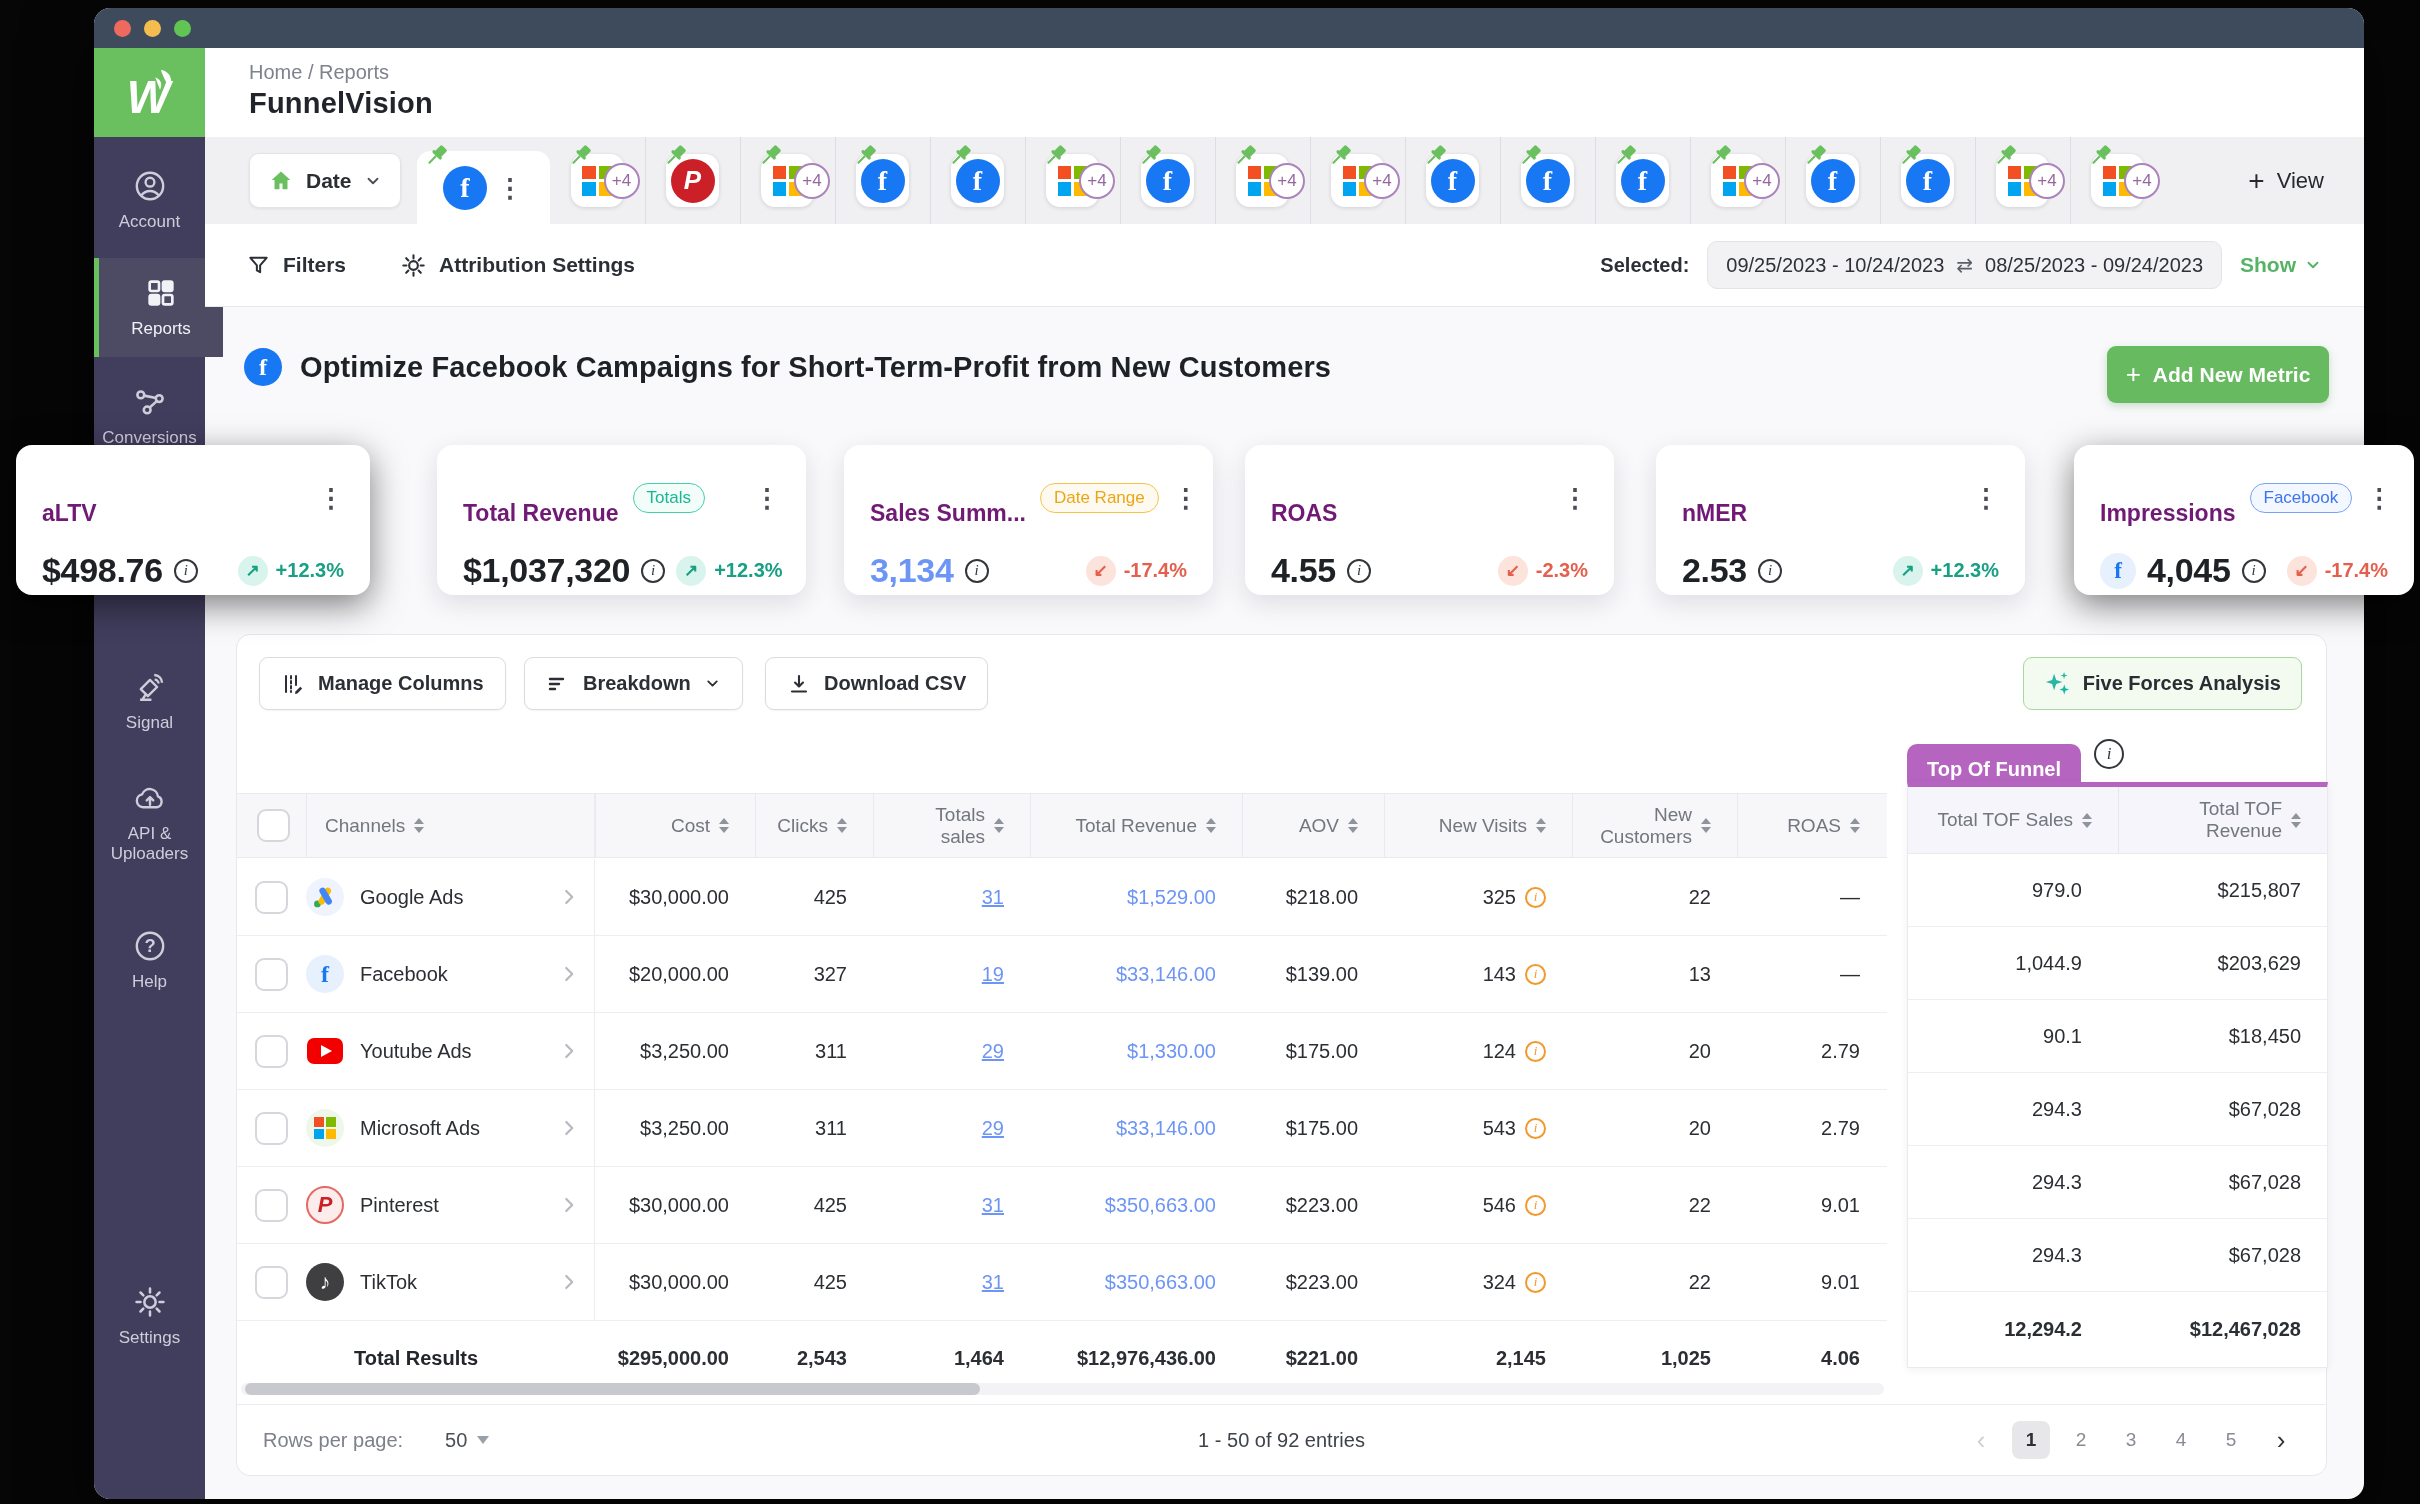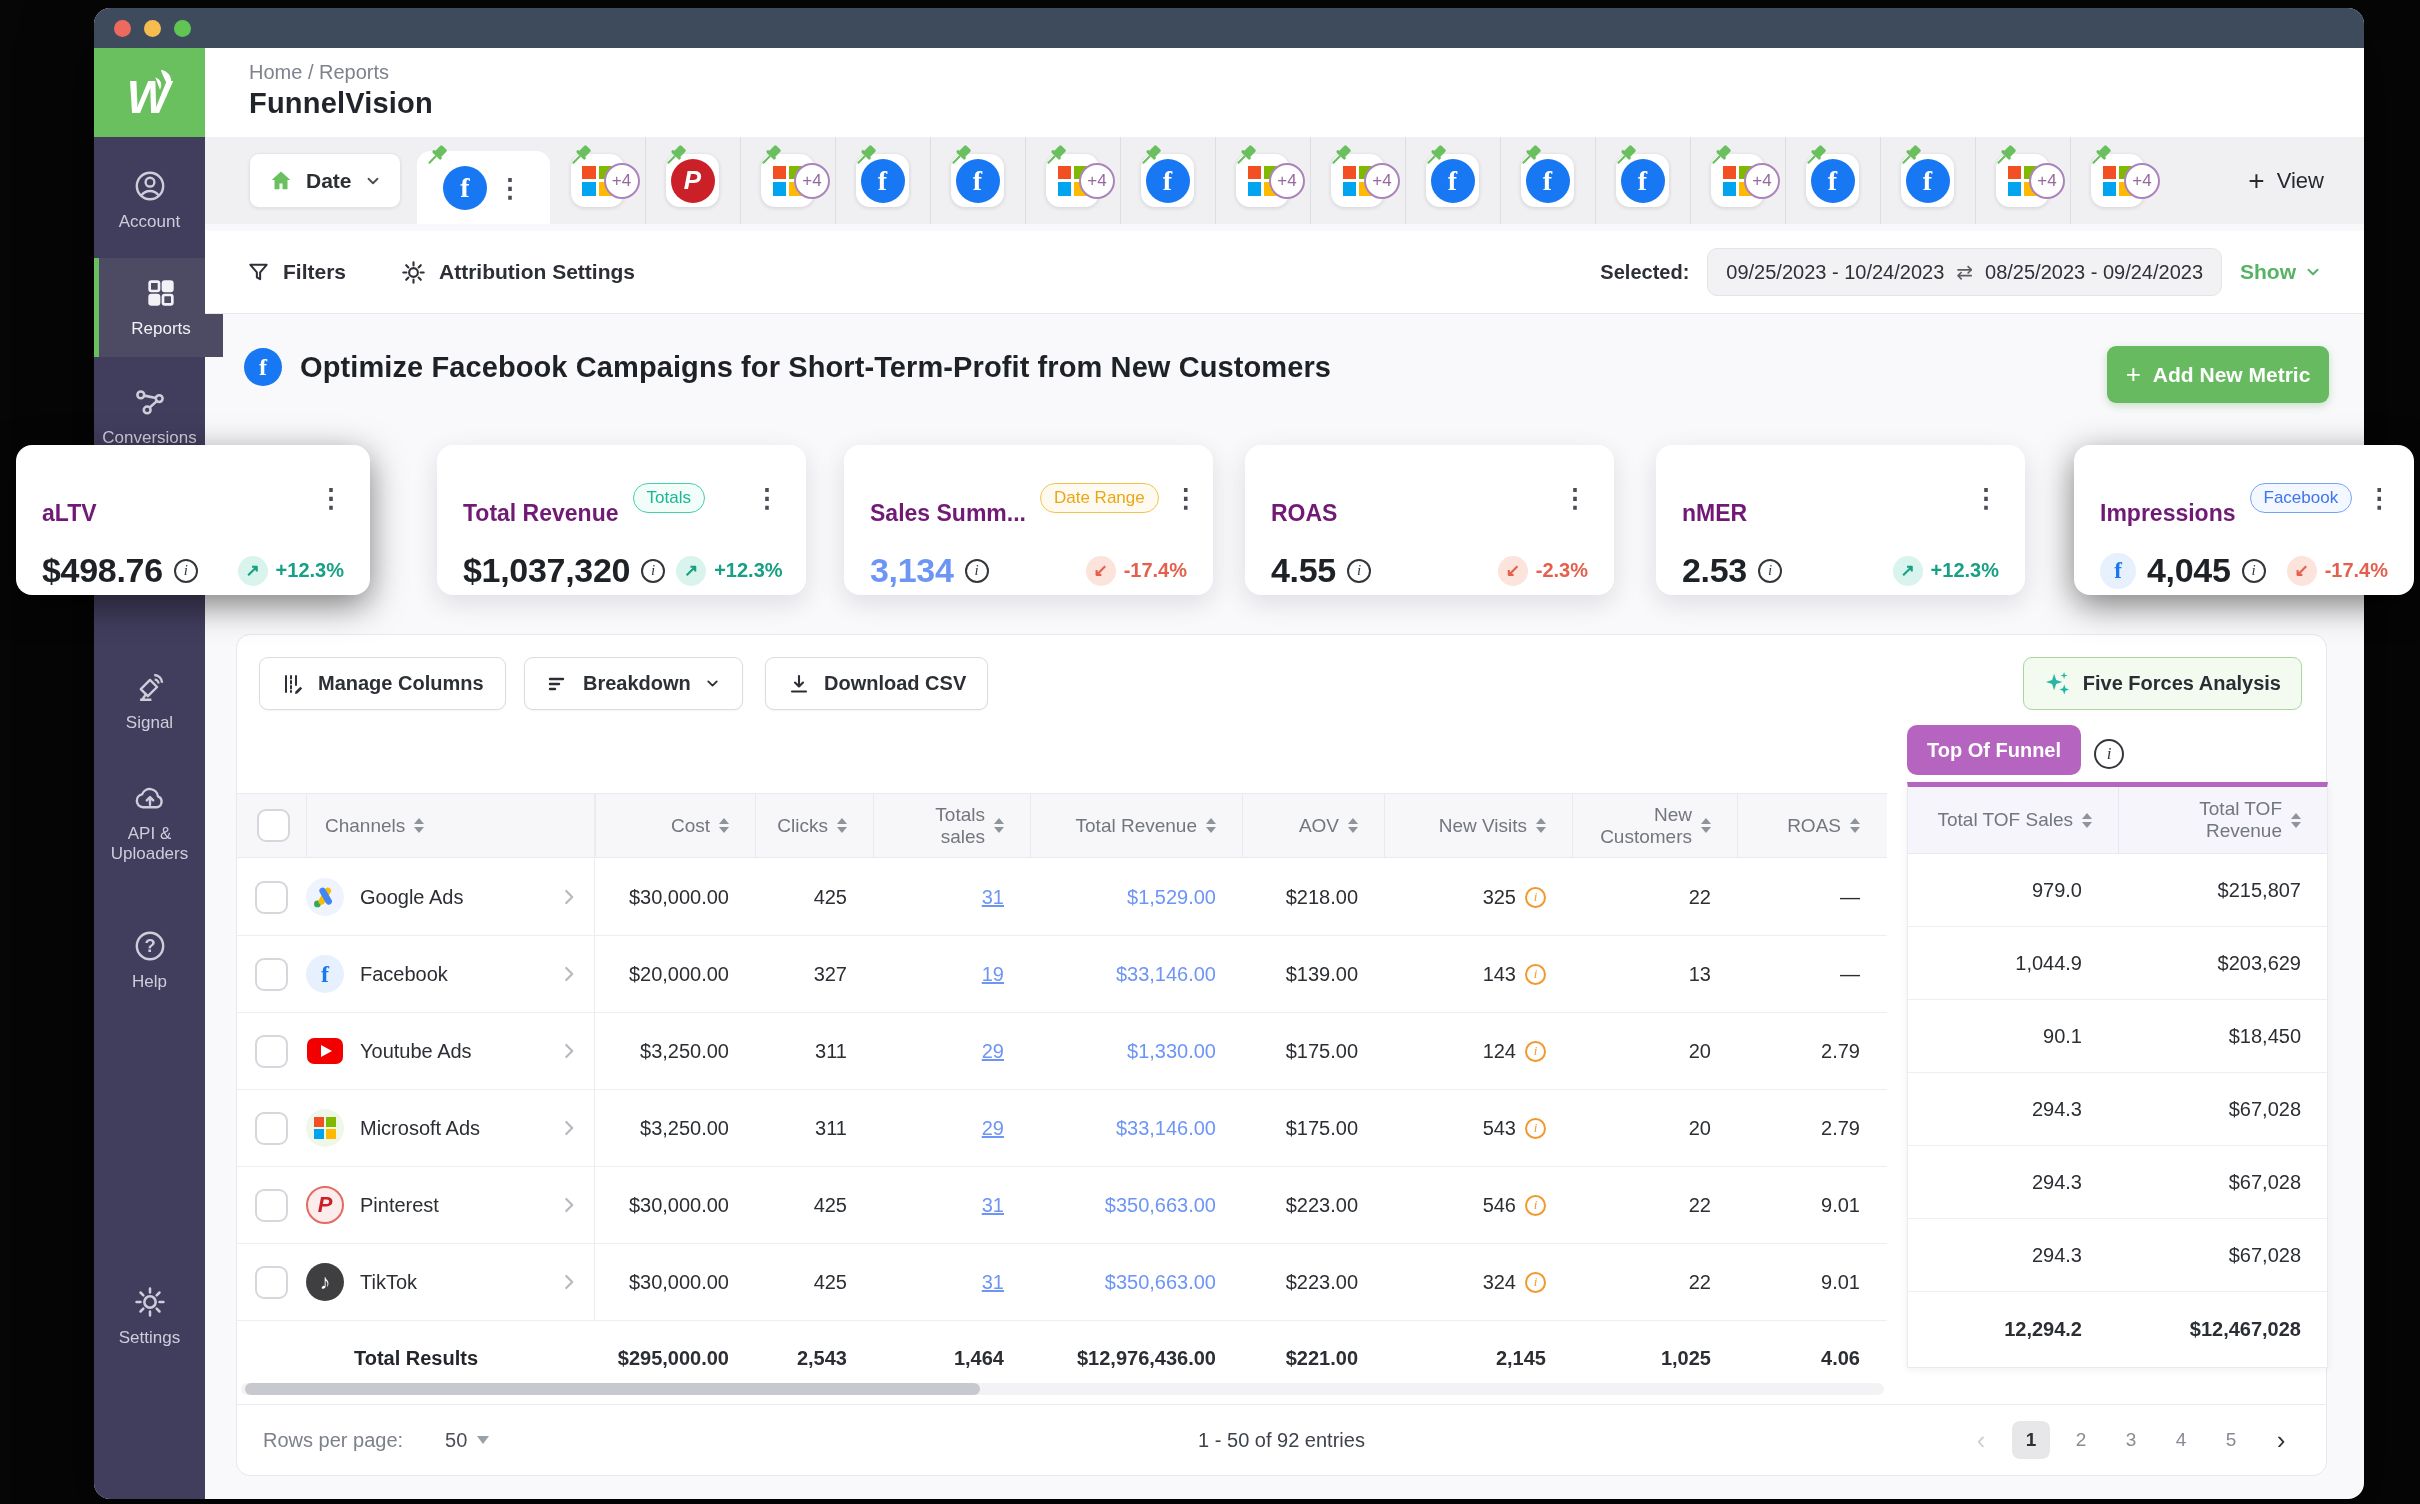--- a/index.html
+++ b/index.html
@@ -51,21 +51,21 @@
   
   .fb-c{width:44px;height:44px;border-radius:50%;background:#1877f2;color:#fff;display:flex;align-items:center;
         justify-content:center;font-weight:800;font-size:28px;font-family:"Liberation Serif",serif;}
   .pin-c{width:44px;height:44px;border-radius:50%;background:#cb2027;color:#fff;display:flex;align-items:center;
          justify-content:center;font-weight:800;font-style:italic;font-size:26px;}
   .ms-grid{display:grid;grid-template-columns:1fr 1fr;grid-template-rows:1fr 1fr;gap:3px;width:30px;height:30px;}
   .ms-grid i:nth-child(1){background:#f25022}.ms-grid i:nth-child(2){background:#7fba00}
   .ms-grid i:nth-child(3){background:#00a4ef}.ms-grid i:nth-child(4){background:#ffb900}
 
   
-  .filterbar{position:absolute;left:111px;top:223px;right:0;height:83px;background:#fff;border-bottom:1px solid #e8e8ec;
+  .filterbar{position:absolute;left:111px;top:216px;right:0;height:83px;background:#fff;border-bottom:1px solid #e8e8ec;
              display:flex;align-items:center;padding:0 42px;}
   .fitem{display:flex;align-items:center;gap:13px;font-size:21px;font-weight:600;color:#2c2f35;cursor:pointer;}
   .fitem + .fitem{margin-left:55px;}
   .sel-wrap{margin-left:auto;display:flex;align-items:center;gap:18px;}
   .sel-label{font-size:20px;font-weight:700;color:#2c2f35;}
   .date-chip{background:#f2f2f5;border:1px solid #e3e3e8;border-radius:10px;padding:11px 18px;font-size:20px;
              color:#2e3137;display:flex;align-items:center;gap:12px;cursor:pointer;}
   .swap{color:#5b5f66;font-size:20px;}
   .show-link{display:flex;align-items:center;gap:8px;color:#56b365;font-size:21px;font-weight:600;cursor:pointer;}
 
@@ -104,21 +104,21 @@
 
   
   .panel{position:absolute;left:142px;top:626px;width:2091px;height:842px;background:#fff;
          border:1.5px solid #e7e7ec;border-radius:14px;}
   .tbtn{position:absolute;top:22px;height:53px;background:#fff;border:1.5px solid #dbdce1;border-radius:9px;
         display:flex;align-items:center;gap:13px;padding:0 21px;font-size:20px;font-weight:600;color:#2c2f35;
         box-shadow:0 1px 2px rgba(20,20,40,.05);cursor:pointer;}
   .five-forces{position:absolute;top:22px;right:24px;height:53px;background:#f3faef;border:1.5px solid #a9d89e;
                border-radius:9px;display:flex;align-items:center;gap:12px;padding:0 20px;font-size:20px;
                font-weight:700;color:#2a2d33;cursor:pointer;}
-  .tof-badge{position:absolute;left:1670px;top:90px;height:50px;background:#b565c0;border-radius:10px;color:#fff;
+  .tof-badge{position:absolute;left:1670px;top:109px;height:50px;background:#b565c0;border-radius:10px;color:#fff;
              font-size:20px;font-weight:700;display:flex;align-items:center;padding:0 20px;}
   .tof-info{position:absolute;left:1857px;top:104px;width:30px;height:30px;border-width:2.5px;font-size:17px;}
 
   .thead{position:absolute;left:0;top:158px;width:1650px;height:65px;background:#f7f7f9;display:flex;
          border-top:1px solid #e9e9ee;border-bottom:1px solid #e9e9ee;}
   .hc{display:flex;align-items:center;gap:9px;font-size:19px;color:#72767e;padding:0 14px 0 18px;cursor:pointer;line-height:1.15;}
   .hc + .hc{border-left:1px solid #e9e9ee;}
   .hc.num{justify-content:flex-end;text-align:right;padding-right:26px;}
   .sort{display:inline-flex;flex-direction:column;gap:3px;flex:none;}
   .sort i{display:block;width:0;height:0;border:5px solid transparent;}

